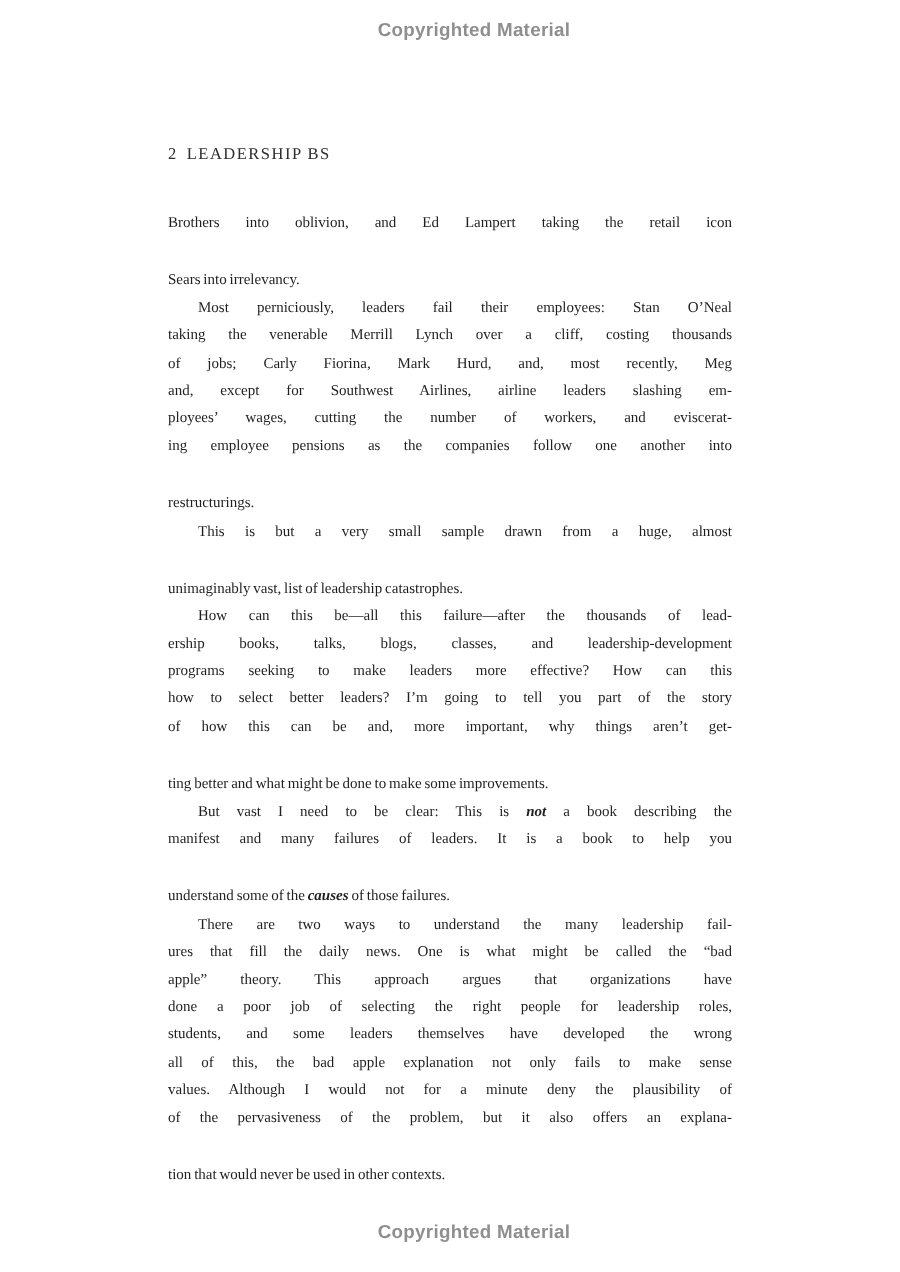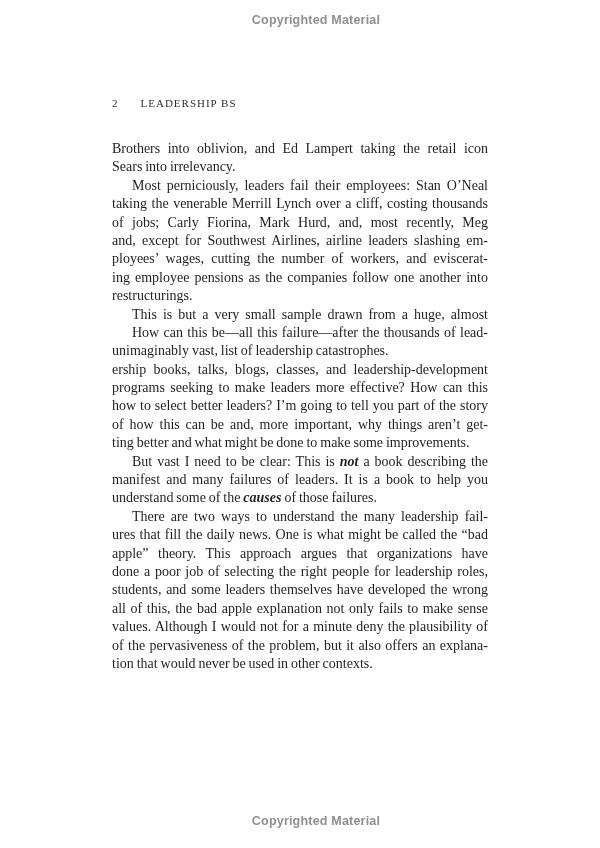--- a/index.html
+++ b/index.html
@@ -26,40 +26,40 @@
   .copyright.bottom { top: 814px; }
   .running-header {
     position: absolute;
     left: 112px;
     top: 97px;
     font-size: 11px;
     color: #2e2e2e;
     white-space: nowrap;
   }
   .running-header .pagenum { letter-spacing: 0; margin-right: 7px; }
-  .running-header .runtitle { letter-spacing: 1px; margin-left: 16px; }
+  .running-header .runtitle { letter-spacing: 1px; }
   .body-text {
     position: absolute;
     left: 112px;
     top: 140px;
     width: 376px;
-    font-size: 14px;
+    font-size: 10px;
     line-height: 18.4px;
     color: #1f1f1f;
     word-spacing: -0.6px;
   }
   .line {
     height: 18.4px;
     text-align: justify;
     text-align-last: justify;
     text-justify: inter-word;
     white-space: normal;
     overflow: hidden;
   }
-  .line.end { text-align-last: left; }
+  .line.end { text-align-last: left; margin-top: 20px; }
   .line.indent { text-indent: 20px; }
   .line i { font-style: italic; font-weight: bold; }
 </style>
 </head>
 <body>
 
 <div class="page">
 
   <div class="copyright top">Copyrighted Material</div>
 
@@ -71,22 +71,22 @@
       <div class="line"><span>Brothers into oblivion, and Ed Lampert taking the retail icon</span></div>
       <div class="line end"><span>Sears into irrelevancy.</span></div>
       <div class="line indent"><span>Most perniciously, leaders fail their employees: Stan O’Neal</span></div>
       <div class="line"><span>taking the venerable Merrill Lynch over a cliff, costing thousands</span></div>
       <div class="line"><span>of jobs; Carly Fiorina, Mark Hurd, and, most recently, Meg</span></div>
       <div class="line"><span>and, except for Southwest Airlines, airline leaders slashing em-</span></div>
       <div class="line"><span>ployees’ wages, cutting the number of workers, and eviscerat-</span></div>
       <div class="line"><span>ing employee pensions as the companies follow one another into</span></div>
       <div class="line end"><span>restructurings.</span></div>
       <div class="line indent"><span>This is but a very small sample drawn from a huge, almost</span></div>
+      <div class="line end"><span>unimaginably vast, list of leadership catastrophes.</span></div>
       <div class="line indent"><span>How can this be—all this failure—after the thousands of lead-</span></div>
-      <div class="line end"><span>unimaginably vast, list of leadership catastrophes.</span></div>
       <div class="line"><span>ership books, talks, blogs, classes, and leadership-development</span></div>
       <div class="line"><span>programs seeking to make leaders more effective? How can this</span></div>
       <div class="line"><span>how to select better leaders? I’m going to tell you part of the story</span></div>
       <div class="line"><span>of how this can be and, more important, why things aren’t get-</span></div>
       <div class="line end"><span>ting better and what might be done to make some improvements.</span></div>
       <div class="line indent"><span>But vast I need to be clear: This is </span><i>not</i><span> a book describing the</span></div>
       <div class="line"><span>manifest and many failures of leaders. It is a book to help you</span></div>
       <div class="line end"><span>understand some of the </span><i>causes</i><span> of those failures.</span></div>
       <div class="line indent"><span>There are two ways to understand the many leadership fail-</span></div>
       <div class="line"><span>ures that fill the daily news. One is what might be called the “bad</span></div>

